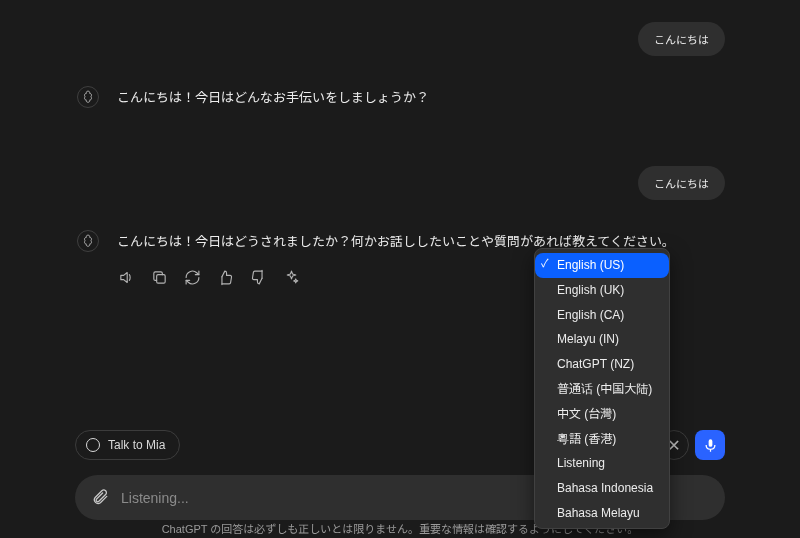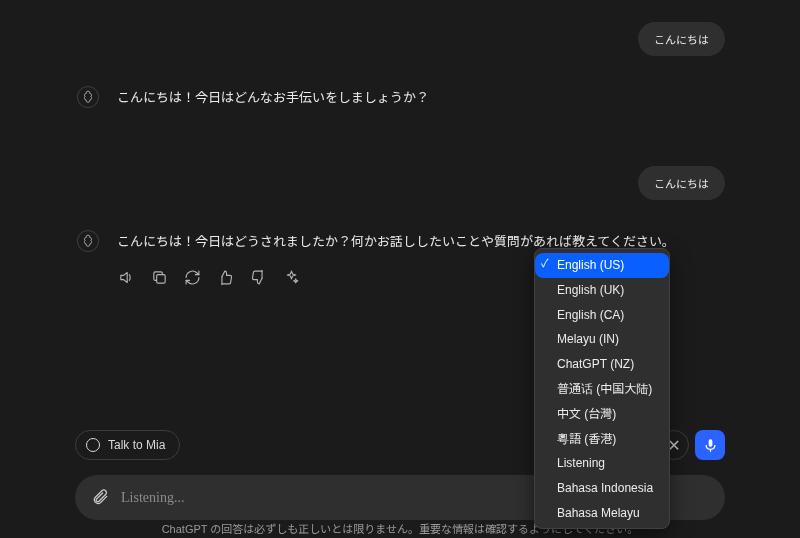--- a/index.html
+++ b/index.html
@@ -80,21 +80,21 @@
   }
   .mic-btn svg { width:15px; height:15px; fill:#fff; }
 
   .input-bar {
     display:flex; align-items:center; gap:12px;
     background:#2f2f2f; border-radius:26px;
     padding:12px 16px;
   }
   .attach { color:#c9c9c9; }
   .attach svg{ width:18px; height:18px; stroke:#c9c9c9;}
-  .listen-text { color:#8b8b8b; font-size:14px;font-family:Liberation Serif, serif; }
+  .listen-text { color:#8b8b8b; font-size:14px; }
 
   .footer-note {
     position:absolute; left:0; right:0; bottom:2px;
     text-align:center; color:#9a9a9a; font-size:11px;
   }
 
   
   .dropdown {
     position:absolute;
     left:534px; top:248px;

